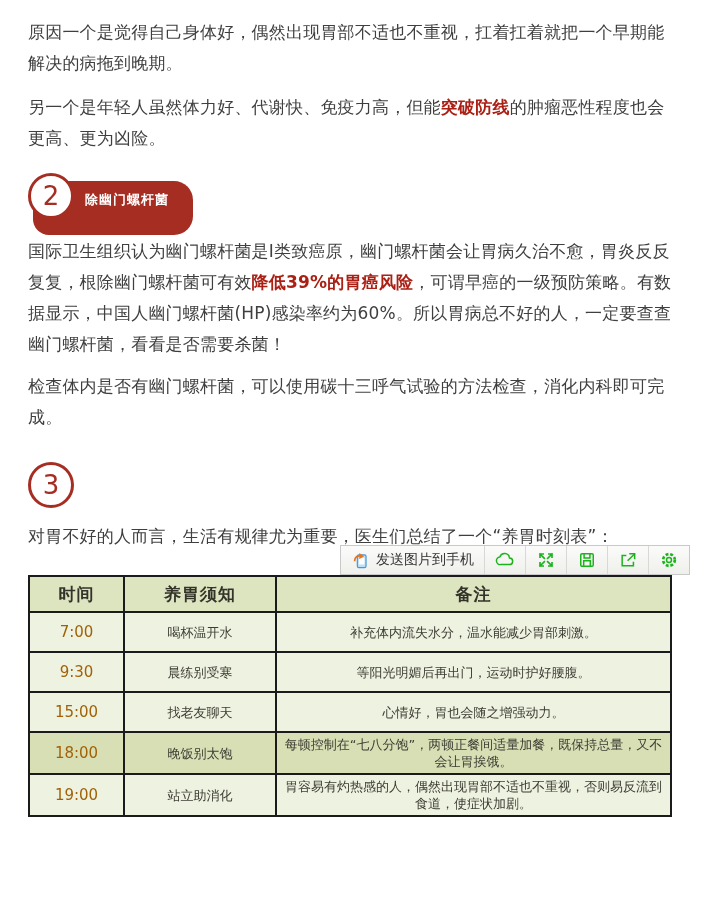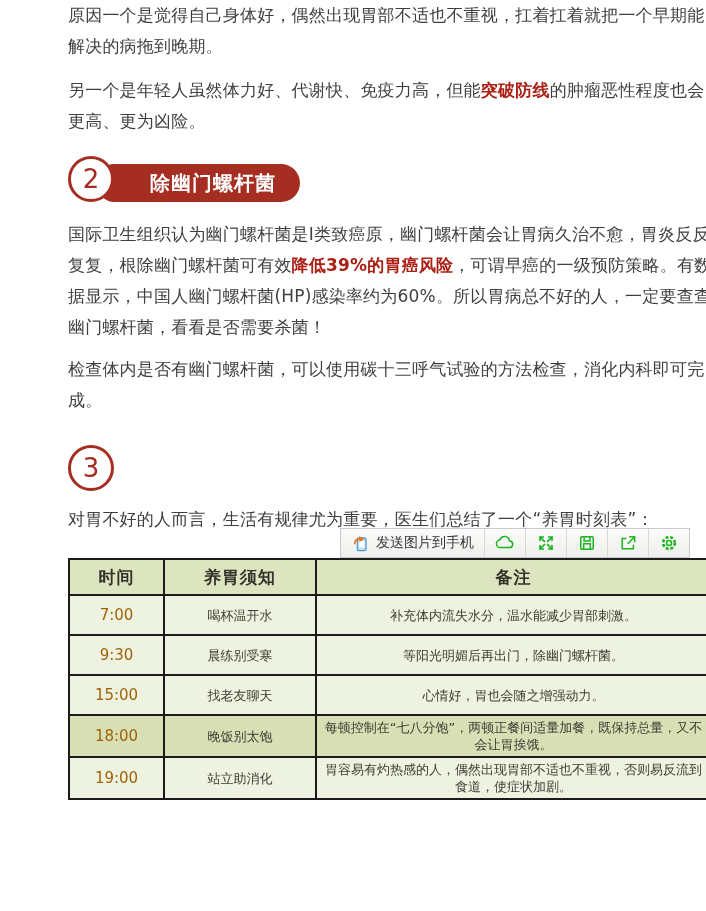--- a/index.html
+++ b/index.html
@@ -2,40 +2,40 @@
 <html><head>
 <meta charset="utf-8">
 <style>
   * { margin:0; padding:0; box-sizing:border-box; }
   html,body { background:#ffffff; }
   body {
     width:706px; height:911px; overflow:hidden;
     font-family:"DejaVu Sans","Liberation Sans",sans-serif;
     color:#3f3f3f;
   }
-  .content { padding:0 16px 0 28px;margin-left:40px; }
+  .content { padding:17px 16px 0 28px; }
 
   
   p.body-text {
     font-size:17px; line-height:31px; color:#3f3f3f;
     letter-spacing:0.2px; width:652px;
   }
   .gap-a { margin-top:13px; }
   .gap-b { margin-top:11px; }
   .em-red { color:#ab2015; font-weight:bold; font-style:normal; }
 
   
   .section-badge { position:relative; height:50px; width:400px; }
   .badge-2 { margin-top:19px; margin-bottom:13px; }
   .badge-3 { margin-top:29px; margin-bottom:9px; }
   .badge-pill {
-    position:absolute; left:30px; top:8px; height:38px;
+    position:absolute; left:5px; top:8px; height:54px;
     background:#a62d22; color:#ffffff;
     border-radius:16px 19px 19px 16px;
-    font-size:20px; font-weight:bold; line-height:38px;
+    font-size:13px; font-weight:bold; line-height:38px;
     padding:0 24px 0 52px; letter-spacing:1px;
     white-space:nowrap; width:max-content;
   }
   .badge-circle {
     position:absolute; left:0; top:2; width:46px; height:46px;
     background:#ffffff; border:3px solid #a62d22; border-radius:50%;
     color:#a62d22; font-size:26px; display:flex;
     align-items:center; justify-content:center; z-index:2;
   }
 
@@ -174,21 +174,21 @@
     </thead>
     <tbody>
       <tr class="row-light">
         <td class="time">7:00</td>
         <td>喝杯温开水</td>
         <td>补充体内流失水分，温水能减少胃部刺激。</td>
       </tr>
       <tr class="row-light">
         <td class="time">9:30</td>
         <td>晨练别受寒</td>
-        <td>等阳光明媚后再出门，除幽门螺杆菌。</td>
+        <td>等阳光明媚后再出门，运动时护好腰腹。</td>
       </tr>
       <tr class="row-light">
         <td class="time">15:00</td>
         <td>找老友聊天</td>
         <td>心情好，胃也会随之增强动力。</td>
       </tr>
       <tr class="row-dark">
         <td class="time">18:00</td>
         <td>晚饭别太饱</td>
         <td>每顿控制在“七八分饱”，两顿正餐间适量加餐，既保持总量，又不会让胃挨饿。</td>

